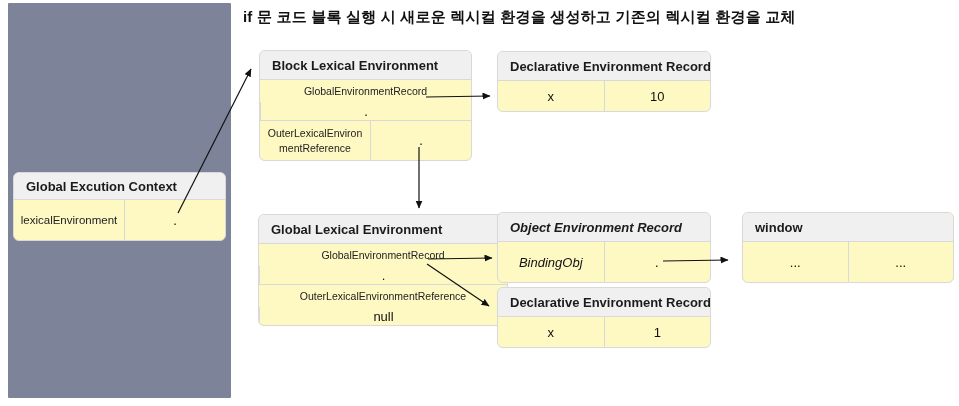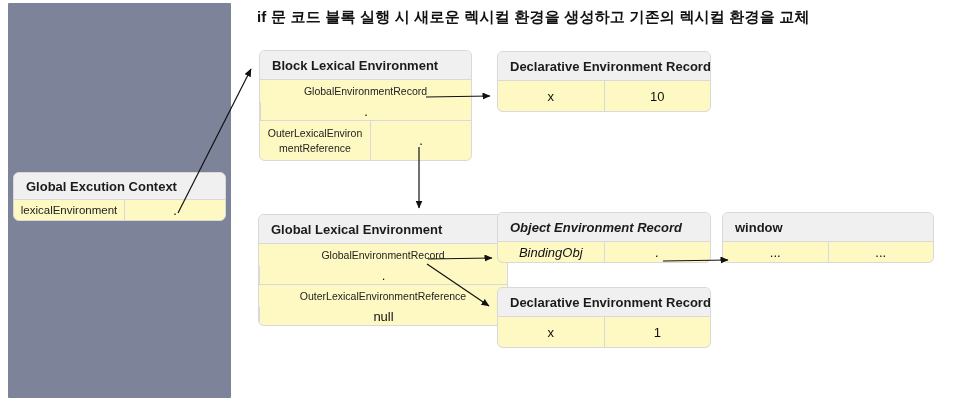--- a/index.html
+++ b/index.html
@@ -4,21 +4,21 @@
 <style>
   html,body{margin:0;padding:0;background:#ffffff;}
   body{
     width:959px;height:406px;position:relative;overflow:hidden;
     font-family:"Liberation Sans","DejaVu Sans",sans-serif;
     --panel:#7d8499;--table-header-bg:#f0f0f0;--table-border:#d9d9d9;
     --arrow:#111111;--text:#1b1b1b;
   }
   .stage{position:absolute;inset:0;width:959px;height:406px;}
   .diagram-title{
-    position:absolute;left:257px;top:8px;font-size:15px;font-weight:600;
+    position:absolute;left:243px;top:8px;font-size:15px;font-weight:600;
     color:#111;white-space:nowrap;letter-spacing:.2px;
   }
   .panel{
     position:absolute;left:8px;top:3px;width:223px;height:395px;
     background:var(--panel);border-radius:1px;
   }
   .tbl{
     position:absolute;background:#fef9c3;border:1px solid var(--table-border);
     border-radius:6px;overflow:hidden;box-sizing:border-box;
     box-shadow:0 0 1px rgba(0,0,0,.06);
@@ -31,21 +31,21 @@
   .tbl-r{display:flex;}
   .tbl-r + .tbl-r{border-top:1px solid var(--table-border);}
   .c{
     flex:1 1 0;display:flex;align-items:center;justify-content:center;
     text-align:center;box-sizing:border-box;min-width:0;
   }
   .c + .c{border-left:1px solid var(--table-border);}
   .label{font-size:10.5px;line-height:1.35;color:#222;word-break:break-all;padding:2px 5px;}
   .label-md{font-size:11.5px;color:#222;padding:2px 5px;}
   .value{font-size:13px;color:#111;}
-  .r30{height:30px;} .r32{height:20px;justify-content:space-between;} .r40{height:40px;flex-direction:column;} .r39{height:39px;}
+  .r30{height:30px;} .r32{height:40px;justify-content:space-between;} .r40{height:40px;flex-direction:column;} .r39{height:39px;}
   .overlay{position:absolute;inset:0;width:959px;height:406px;pointer-events:none;}
   .overlay line{stroke:var(--arrow);stroke-width:1.2;}
   .overlay .arrhead{fill:var(--arrow);}
 </style>
 </head>
 <body style="--panel: #7d8499; --table-header-bg: #f0f0f0; --table-border: #d9d9d9; --arrow: #111111;">
 
 <div class="stage">
 
   <div class="diagram-title">if 문 코드 블록 실행 시 새로운 렉시컬 환경을 생성하고 기존의 렉시컬 환경을 교체</div>
@@ -93,21 +93,21 @@
   </div>
 
   <div class="tbl" style="left:497px;top:212px;width:214px;font-style:italic;">
     <div class="tbl-h">Object Environment Record</div>
     <div class="tbl-r r32">
       <div class="c value">BindingObj</div>
       <div class="c value">.</div>
     </div>
   </div>
 
-  <div class="tbl" style="left:722px;top:212px;width:212px;">
+  <div class="tbl" style="left:742px;top:212px;width:212px;">
     <div class="tbl-h">window</div>
     <div class="tbl-r r32">
       <div class="c value">...</div>
       <div class="c value">...</div>
     </div>
   </div>
 
   <div class="tbl" style="left:497px;top:287px;width:214px;">
     <div class="tbl-h">Declarative Environment Record</div>
     <div class="tbl-r r30">

